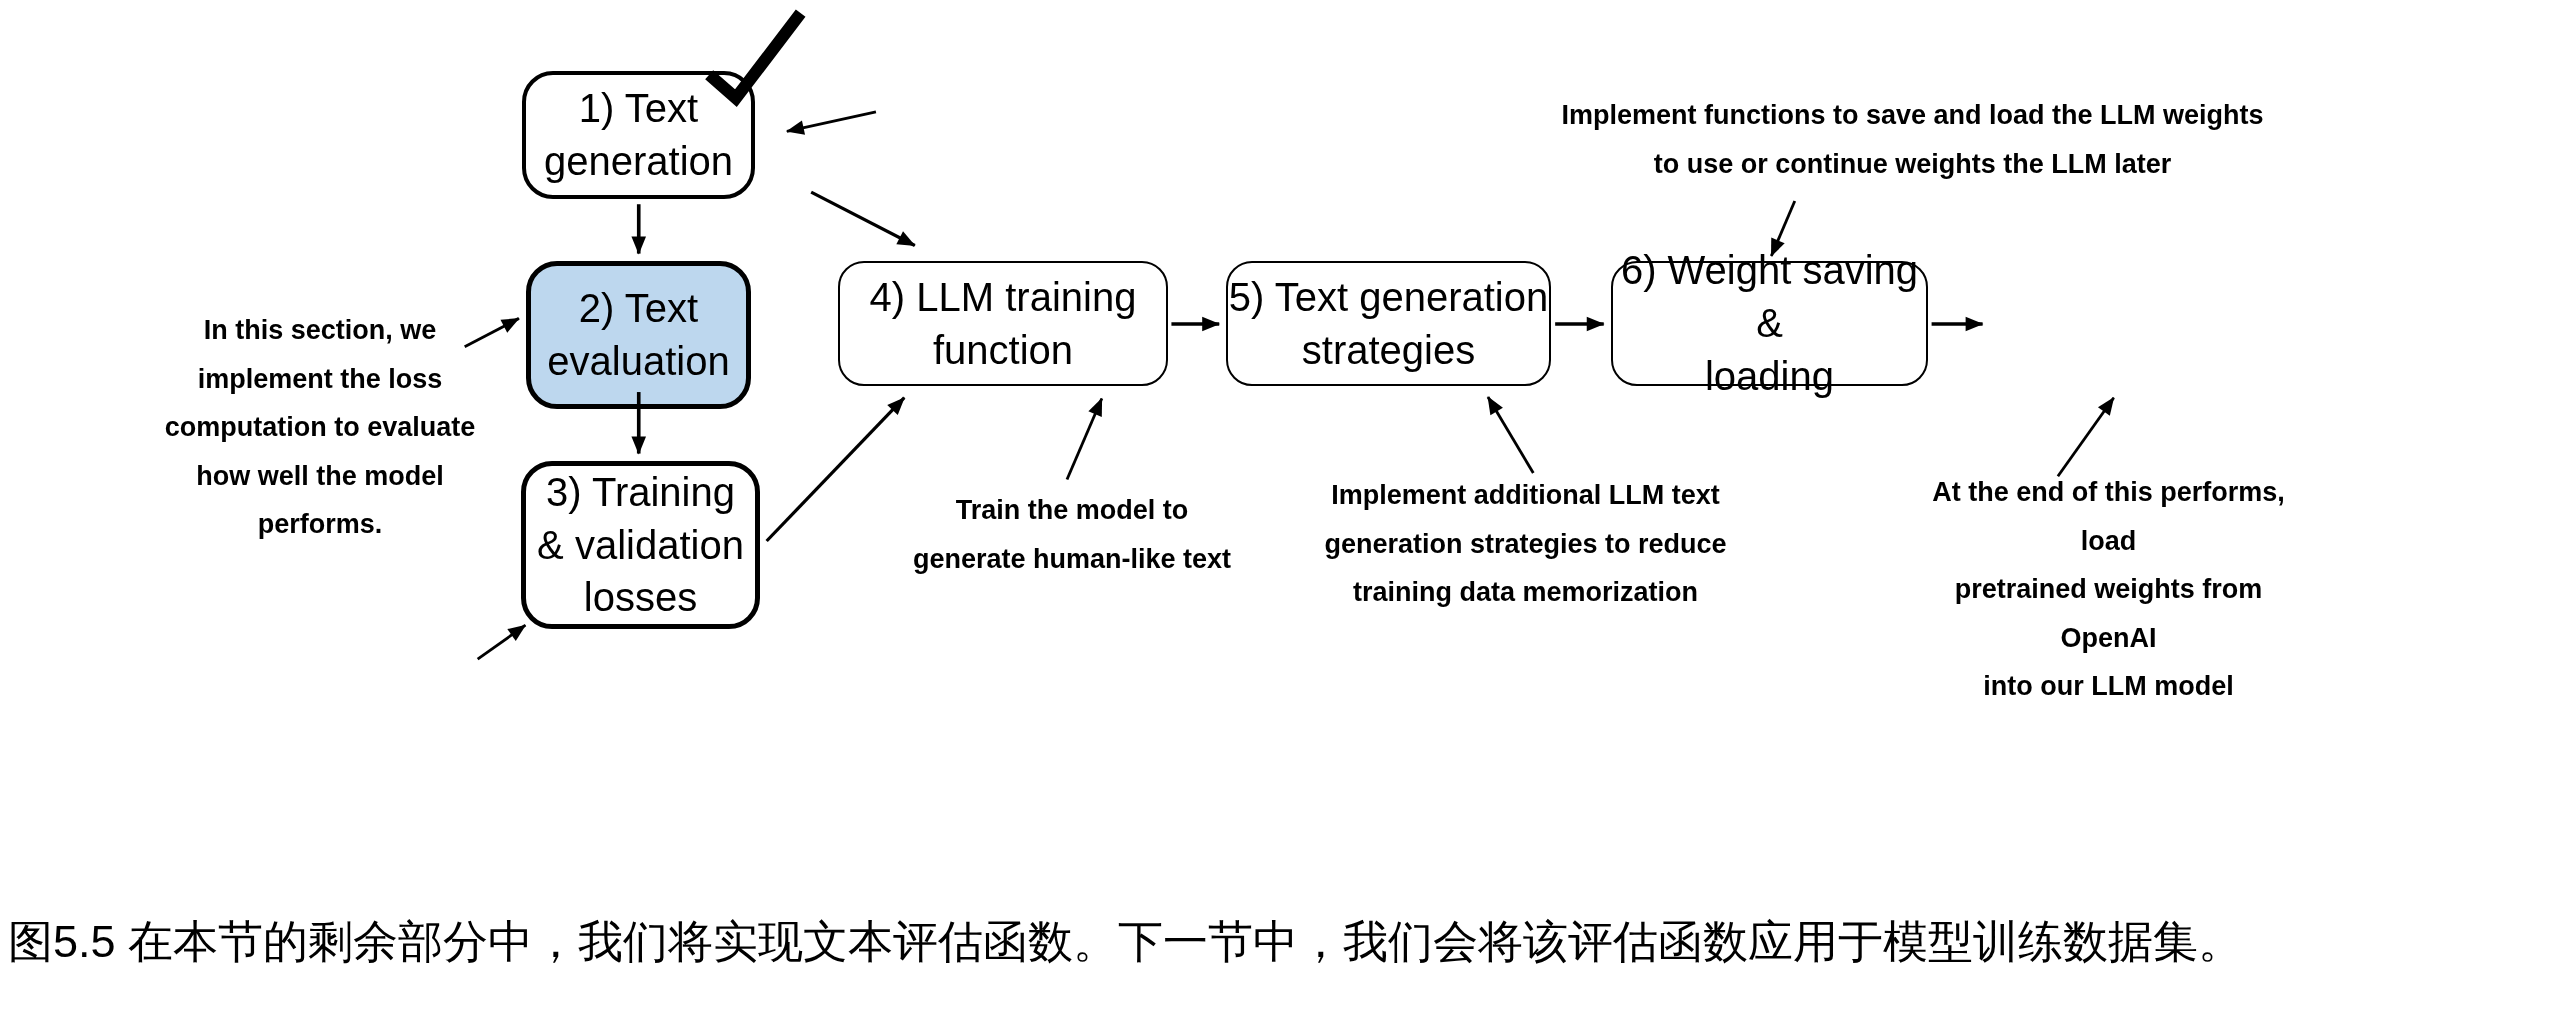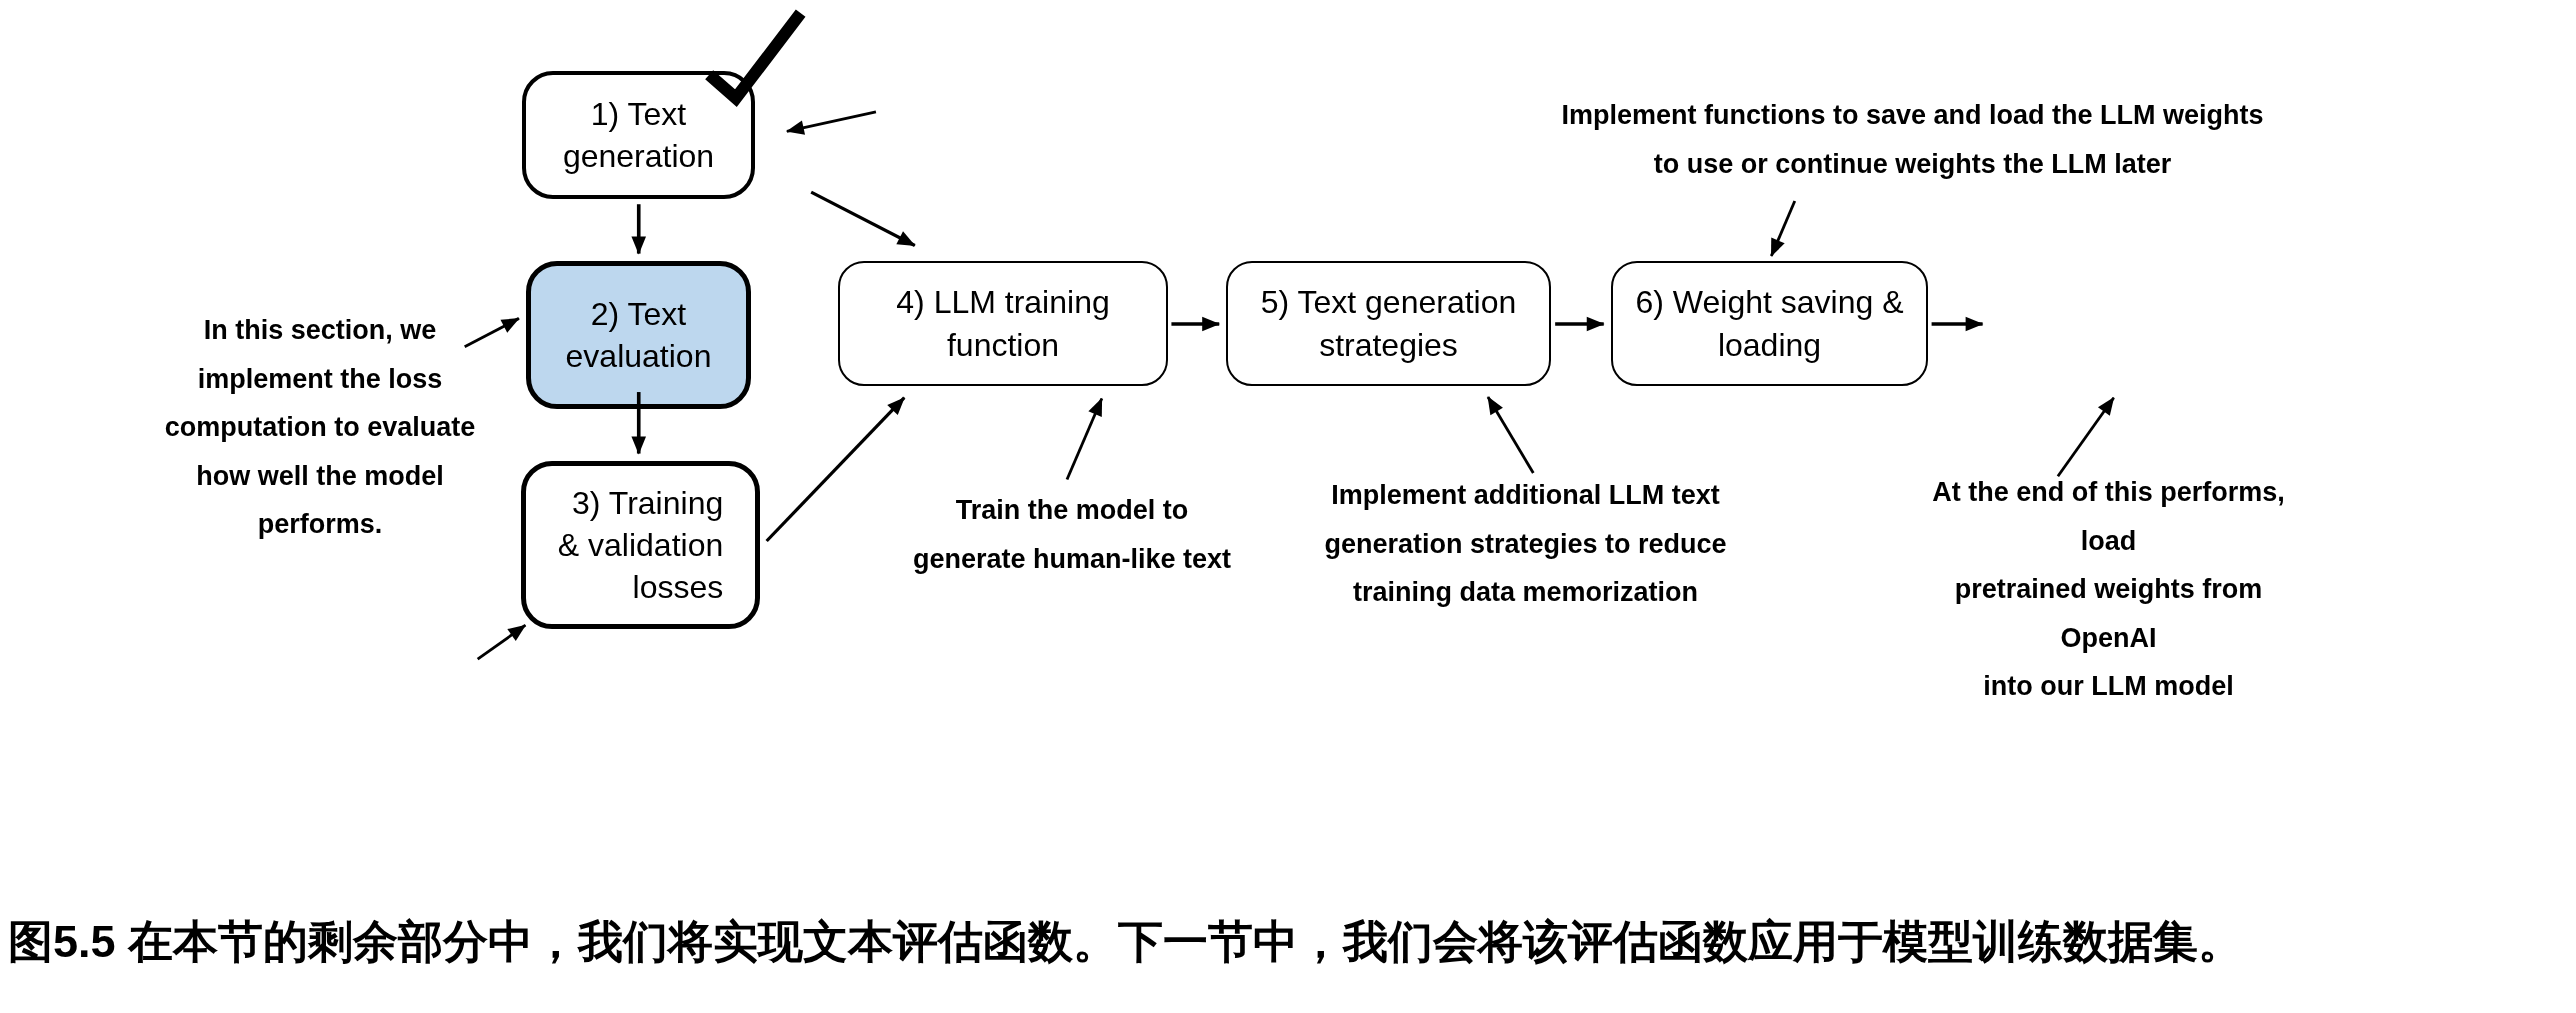--- a/index.html
+++ b/index.html
@@ -15,29 +15,29 @@
   }
   .box {
     position: absolute;
     display: flex;
     align-items: center;
     justify-content: center;
     text-align: center;
     border: 2.4px solid #000;
     border-radius: 26px;
     background: #ffffff;
-    font-size: 32px;
+    font-size: 40px;
     line-height: 1.32;
     white-space: pre-line;
   }
   .thick { border-width: 4.9px; border-radius: 31px; }
   .highlight { background: var(--highlight-fill, #bdd7ee); border-width: 5.7px; }
   .b1 { left: 522px;  top: 71px;  width: 233px; height: 128px; }
   .b2 { left: 526px;  top: 261px; width: 225px; height: 148px; }
-  .b3 { left: 521px;  top: 461px; width: 239px; height: 168px; border-width: 5.7px; text-align: right; }
+  .b3 { left: 521px;  top: 461px; width: 239px; height: 168px; border-width: 5.7px; }
   .b4 { left: 838px; top: 261px; width: 330px; height: 125px; }
   .b5 { left: 1226px; top: 261px; width: 325px; height: 125px; }
   .b6 { left: 1611px; top: 261px; width: 317px; height: 125px; }
   .b7 { left: 1990px; top: 261px; width: 406px; height: 125px; }
   .ann {
     position: absolute;
     font-weight: bold;
     font-size: 27px;
     line-height: 1.8;
     text-align: center;
@@ -50,21 +50,21 @@
   .a-strategies { left: 1307px; top: 471px; width: 437px; }
   .a-weights    { left: 1538px; top: 91px; width: 749px; }
   .a-openai     { left: 1906px; top: 468px; width: 405px; }
   .caption {
     position: absolute;
     left: 8px;
     top: 915px;
     width: 2565px;
     font-size: 45px;
     line-height: 1.2;
-    font-weight: 700;
+    font-weight: 400;
     color: #000;
     font-family: "Liberation Sans", sans-serif;
   }
   #svg-layer {
     position: absolute;
     left: 0; top: 0;
     width: 2576px; height: 1014px;
     pointer-events: none;
   }
   #svg-layer line, #svg-layer polyline { stroke: #000; fill: none; }

